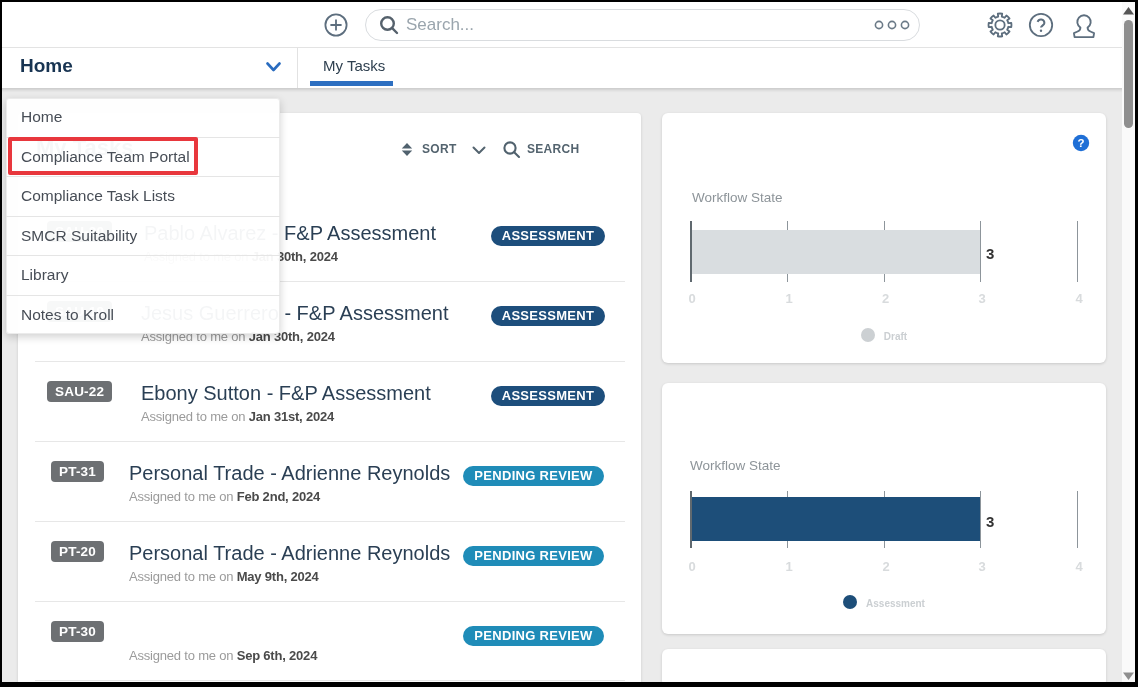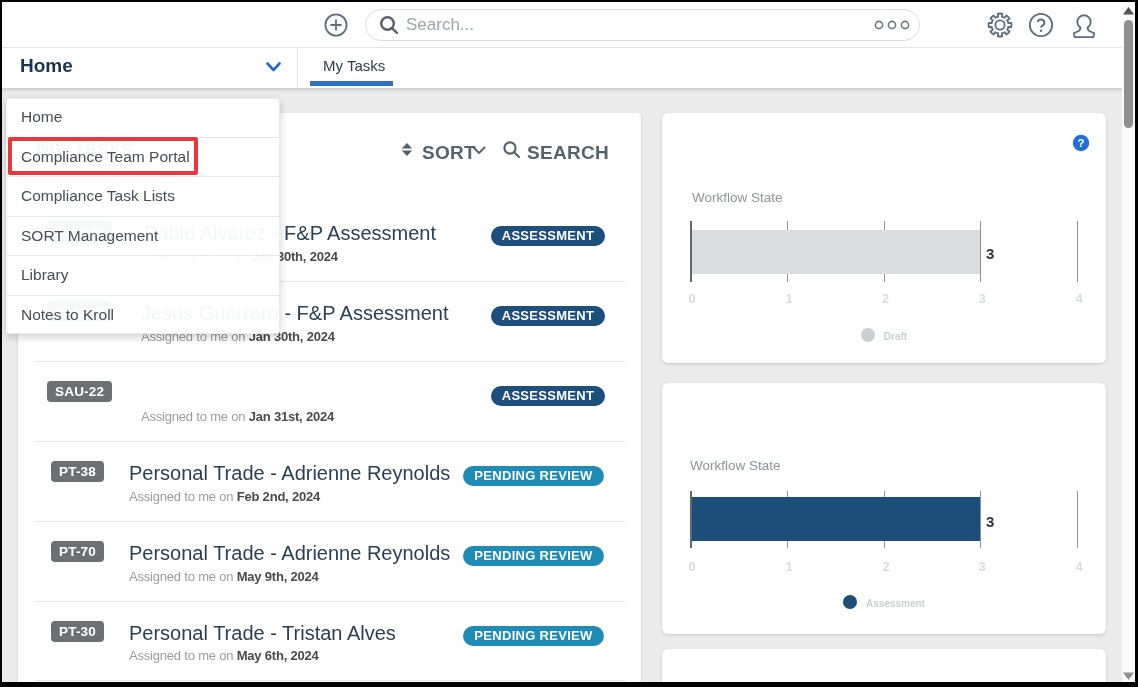--- a/index.html
+++ b/index.html
@@ -15,21 +15,21 @@
   
   #navbar { left:0; top:48px; width:1138px; height:40px; background:#fff; box-shadow:0 2px 3px rgba(0,0,0,0.14); }
   #homelbl { left:20px; top:55px; font-size:19px; font-weight:bold; color:#183452; }
   #navdiv { left:297px; top:48px; width:1px; height:40px; background:#e2e2e2; }
   #mytaskslbl { left:323px; top:57px; font-size:15px; font-weight:500; color:#2f4050; }
   #tabline { left:310px; top:81px; width:83px; height:4.5px; background:#2d6fc1; }
 
   
   #maincard { left:18px; top:113px; width:623px; height:574px; background:#fff; border-radius:4px; box-shadow:0 1px 3px rgba(0,0,0,0.15); }
   #mt-head { left:36px; top:135px; font-size:22px; font-weight:bold; color:#56646e; }
-  .ctl { color:#54646f; font-weight:bold; font-size:19px; letter-spacing:0.3px; }
+  .ctl { color:#54646f; font-weight:bold; font-size:12px; letter-spacing:0.3px; }
 
   .idbadge { position:absolute; background:#6d7073; color:#fff; font-size:13.5px; font-weight:bold; border-radius:4px; height:21px; line-height:21px; padding:0 8px; letter-spacing:0.2px; }
   .ttl { position:absolute; font-size:20px; color:#2a3f54; letter-spacing:0; white-space:nowrap; }
   .asg { position:absolute; font-size:13px; color:#9b9b9b; letter-spacing:-0.2px; white-space:nowrap; }
   .asg b { color:#4a4a4a; }
   .pill { position:absolute; height:20px; border-radius:10px; color:#fff; font-size:13px; font-weight:bold; letter-spacing:0.3px; text-align:center; line-height:20px; }
   .pill.assess { background:#1d4e7c; width:114px; left:491px; }
   .pill.pend { background:#1f8cb8; width:141px; left:463px; }
   .rowdiv { position:absolute; left:35px; width:590px; height:1px; background:#e7e7e7; }
 
@@ -127,39 +127,39 @@
   <div class="abs pill assess" style="top:226px">ASSESSMENT</div>
   <div class="rowdiv" style="top:281px"></div>
 
   <div class="abs idbadge" style="left:47px;top:301px">SAU-19</div>
   <div class="abs ttl" style="left:141px;top:302px">Jesus Guerrero - F&amp;P Assessment</div>
   <div class="abs asg" style="left:141px;top:329px">Assigned to me on <b>Jan 30th, 2024</b></div>
   <div class="abs pill assess" style="top:306px">ASSESSMENT</div>
   <div class="rowdiv" style="top:361px"></div>
 
   <div class="abs idbadge" style="left:47px;top:381px">SAU-22</div>
+  <div class="abs ttl" style="left:141px;top:382px">Ebony Sutton - F&amp;P Assessment</div>
   <div class="abs asg" style="left:141px;top:409px">Assigned to me on <b>Jan 31st, 2024</b></div>
   <div class="abs pill assess" style="top:386px">ASSESSMENT</div>
   <div class="rowdiv" style="top:441px"></div>
 
-  <div class="abs idbadge" style="left:51px;top:461px">PT-38</div>
+  <div class="abs idbadge" style="left:51px;top:461px">PT-31</div>
   <div class="abs ttl" style="left:129px;top:462px">Personal Trade - Adrienne Reynolds</div>
   <div class="abs asg" style="left:129px;top:489px">Assigned to me on <b>Feb 2nd, 2024</b></div>
   <div class="abs pill pend" style="top:466px">PENDING REVIEW</div>
   <div class="rowdiv" style="top:521px"></div>
 
-  <div class="abs idbadge" style="left:51px;top:541px">PT-70</div>
+  <div class="abs idbadge" style="left:51px;top:541px">PT-20</div>
   <div class="abs ttl" style="left:129px;top:542px">Personal Trade - Adrienne Reynolds</div>
   <div class="abs asg" style="left:129px;top:569px">Assigned to me on <b>May 9th, 2024</b></div>
   <div class="abs pill pend" style="top:546px">PENDING REVIEW</div>
   <div class="rowdiv" style="top:601px"></div>
 
   <div class="abs idbadge" style="left:51px;top:621px">PT-30</div>
-  <div class="abs ttl" style="left:129px;top:622px">Personal Trade - Tristan Alves</div>
-  <div class="abs asg" style="left:129px;top:648px">Assigned to me on <b>May 6th, 2024</b></div>
+  <div class="abs asg" style="left:129px;top:648px">Assigned to me on <b>Sep 6th, 2024</b></div>
   <div class="abs pill pend" style="top:626px">PENDING REVIEW</div>
   <div class="rowdiv" style="top:680px"></div>
 
   <div class="rcard" style="top:113px;height:250px;"></div>
   <svg class="abs" style="left:1072px;top:134px" width="18" height="18" viewBox="0 0 18 18">
     <circle cx="9" cy="9" r="8.2" fill="#1f6fd6"></circle>
     <text x="9" y="13.2" font-size="11.5" font-weight="bold" fill="#fff" text-anchor="middle" font-family="Liberation Sans">?</text>
   </svg>
   <div class="csub" style="left:692px;top:190px">Workflow State</div>
 
@@ -196,21 +196,21 @@
 
   <div class="rcard" style="top:649px;height:38px;"></div>
 
   <div class="abs" id="dropdown"></div>
   <div class="mi" style="top:108px">Home</div>
   <div class="mdiv" style="top:137px;left:6px"></div>
   <div class="mi" style="top:148px">Compliance Team Portal</div>
   <div class="mdiv" style="top:176px;left:6px"></div>
   <div class="mi" style="top:187px">Compliance Task Lists</div>
   <div class="mdiv" style="top:216px;left:6px"></div>
-  <div class="mi" style="top:227px">SORT Management</div>
+  <div class="mi" style="top:227px">SMCR Suitability</div>
   <div class="mdiv" style="top:255px;left:6px"></div>
   <div class="mi" style="top:266px">Library</div>
   <div class="mdiv" style="top:295px;left:6px"></div>
   <div class="mi" style="top:306px">Notes to Kroll</div>
   <div class="abs" id="redbox"></div>
 
   <div class="abs" id="sbtrack"></div>
   <div class="abs" id="sbthumb"></div>
   <svg class="abs" style="left:1122px;top:6px" width="13" height="10" viewBox="0 0 13 10">
     <path d="M6.5 1 L12 8.5 L1 8.5 Z" fill="#555"></path>

